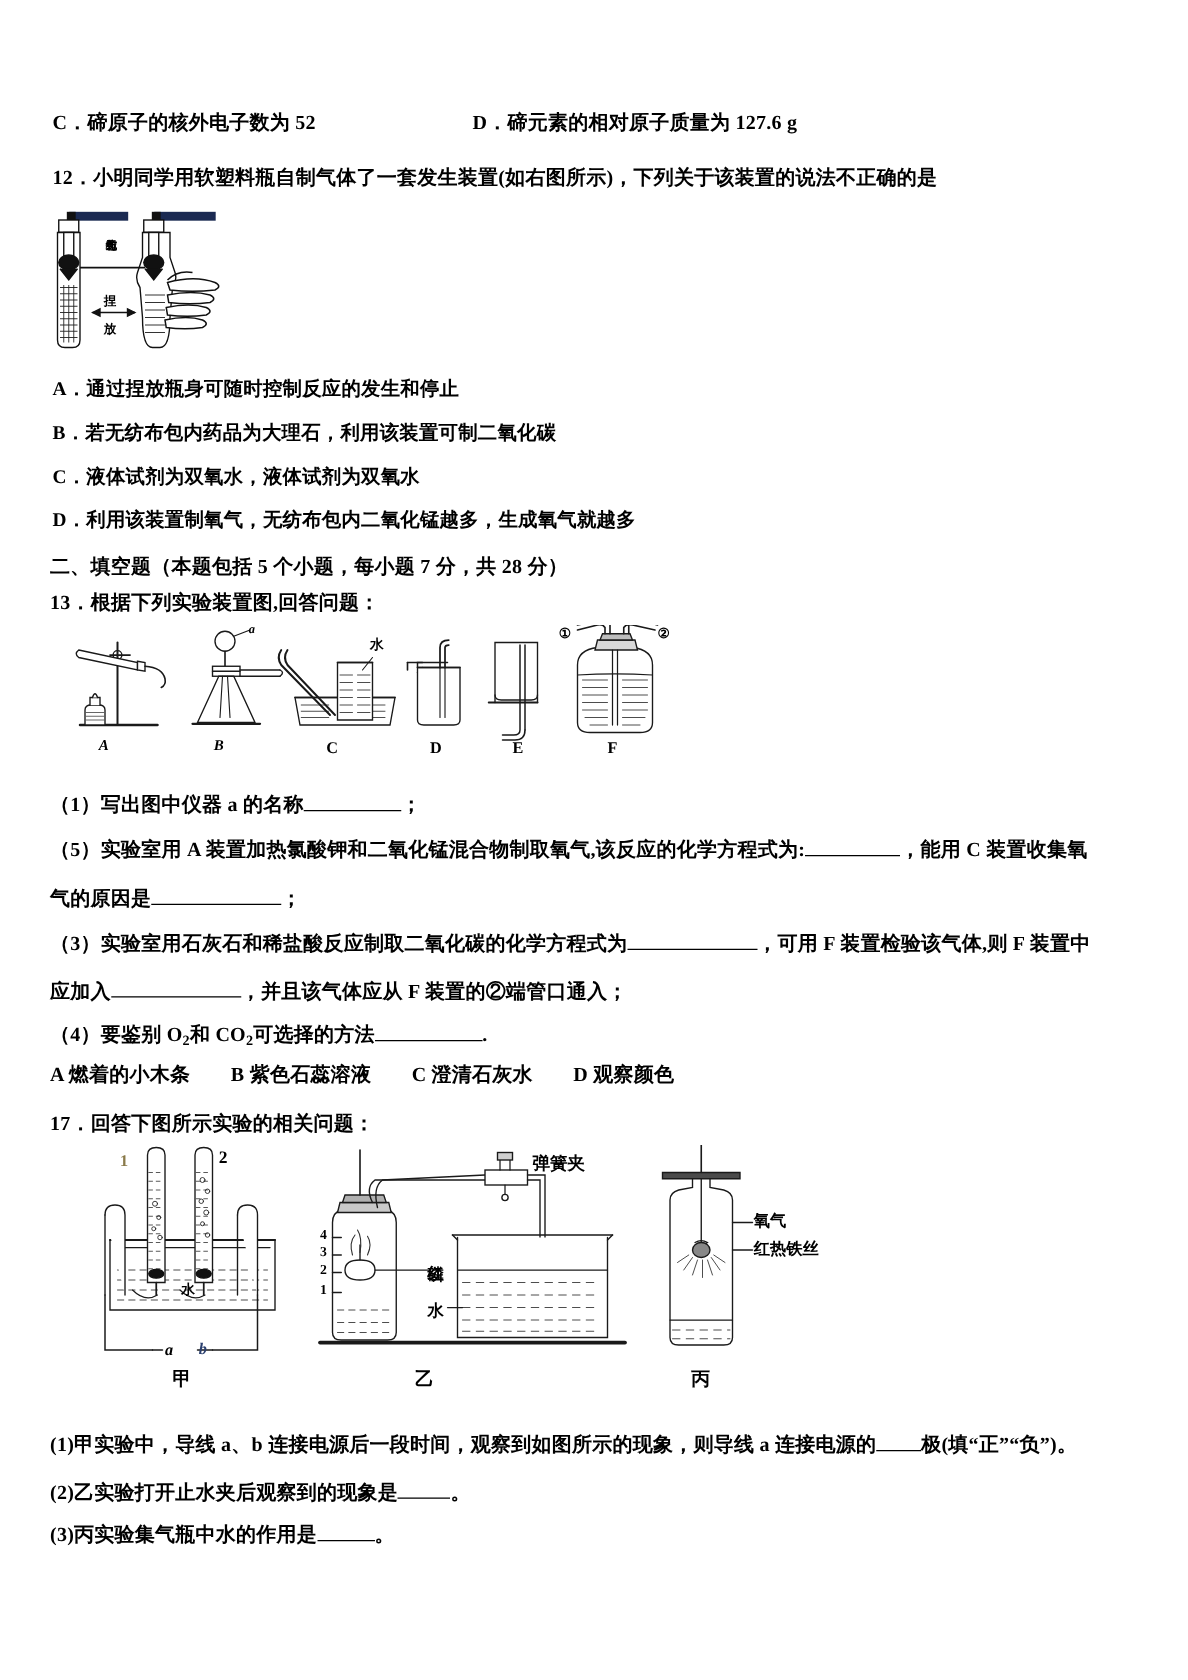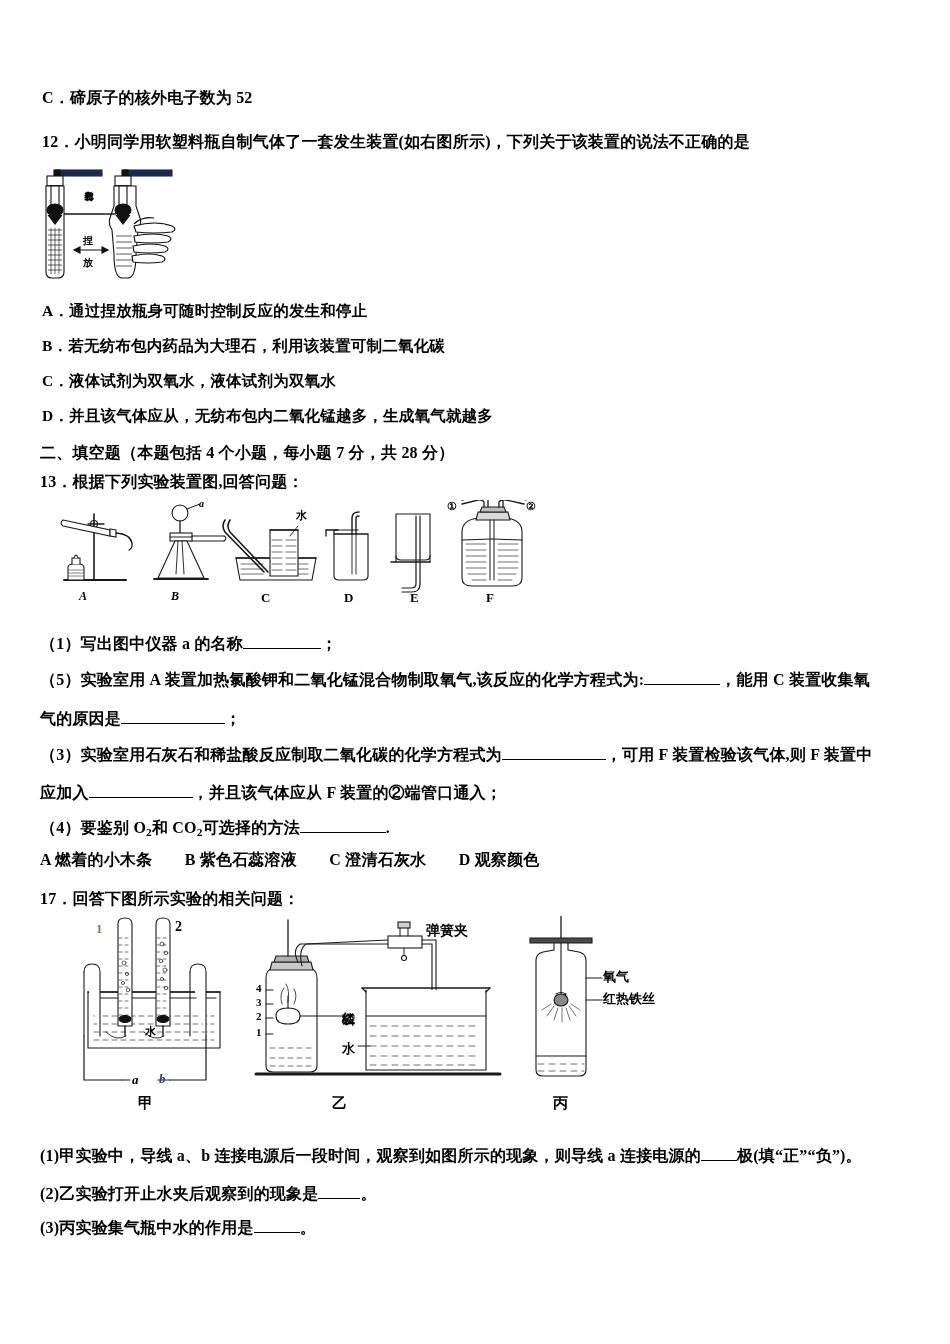--- a/index.html
+++ b/index.html
@@ -53,20 +53,21 @@
     letter-spacing: 0px;
   }
   .itl { font-style: italic; }
 </style>
 </head>
 <body>
 
 <div class="page">
 
   <div class="ln t16" style="left:42px; top:88px;">C．碲原子的核外电子数为 52</div>
+  <div class="ln t16" style="left:378px; top:88px;">D．碲元素的相对原子质量为 127.6 g</div>
 
   <div class="ln t16" style="left:42px; top:132px;">12．小明同学用软塑料瓶自制气体了一套发生装置(如右图所示)，下列关于该装置的说法不正确的是</div>
 
   <div class="fig" style="left:38px; top:162px; width:150px; height:132px;">
     <svg width="150" height="132" viewBox="0 0 150 132">
       <g stroke="#111" fill="none" stroke-width="1.1">
 
         <rect x="18" y="8" width="46" height="6" fill="#1b2a52" stroke="#1b2a52"></rect>
         <rect x="16" y="8" width="6" height="6" fill="#111" stroke="#111"></rect>
 
@@ -119,23 +120,23 @@
 
     <div class="lbl lbl-v" style="left:46px; top:22px; font-size:9px; line-height:9px;">无纺布包</div>
 
     <div class="lbl" style="left:45px; top:72px; font-size:10px;">捏</div>
     <div class="lbl" style="left:45px; top:94px; font-size:10px;">放</div>
   </div>
 
   <div class="ln opt" style="left:42px; top:301px;">A．通过捏放瓶身可随时控制反应的发生和停止</div>
   <div class="ln opt" style="left:42px; top:336px;">B．若无纺布包内药品为大理石，利用该装置可制二氧化碳</div>
   <div class="ln opt" style="left:42px; top:371px;">C．液体试剂为双氧水，液体试剂为双氧水</div>
-  <div class="ln opt" style="left:42px; top:406px;">D．并且该气体应从，无纺布包内二氧化锰越多，生成氧气就越多</div>
-
-  <div class="ln t16" style="left:40px; top:443px;">二、填空题（本题包括 4 个小题，每小题 7 分，共 28 分）</div>
+  <div class="ln opt" style="left:42px; top:406px;">D．利用该装置制氧气，无纺布包内二氧化锰越多，生成氧气就越多</div>
+
+  <div class="ln t16" style="left:40px; top:443px;">二、填空题（本题包括 5 个小题，每小题 7 分，共 28 分）</div>
 
   <div class="ln t16" style="left:40px; top:472px;">13．根据下列实验装置图,回答问题：</div>
 
   <div class="fig" style="left:58px; top:500px; width:520px; height:112px;">
     <svg width="520" height="112" viewBox="0 0 520 112">
       <g stroke="#1a1a1a" fill="none" stroke-width="1.1" stroke-linecap="round">
 
         <path d="M6 80 L68 80" stroke-width="2"></path>
         <path d="M36 80 L36 14" stroke-width="1.6"></path>
 

